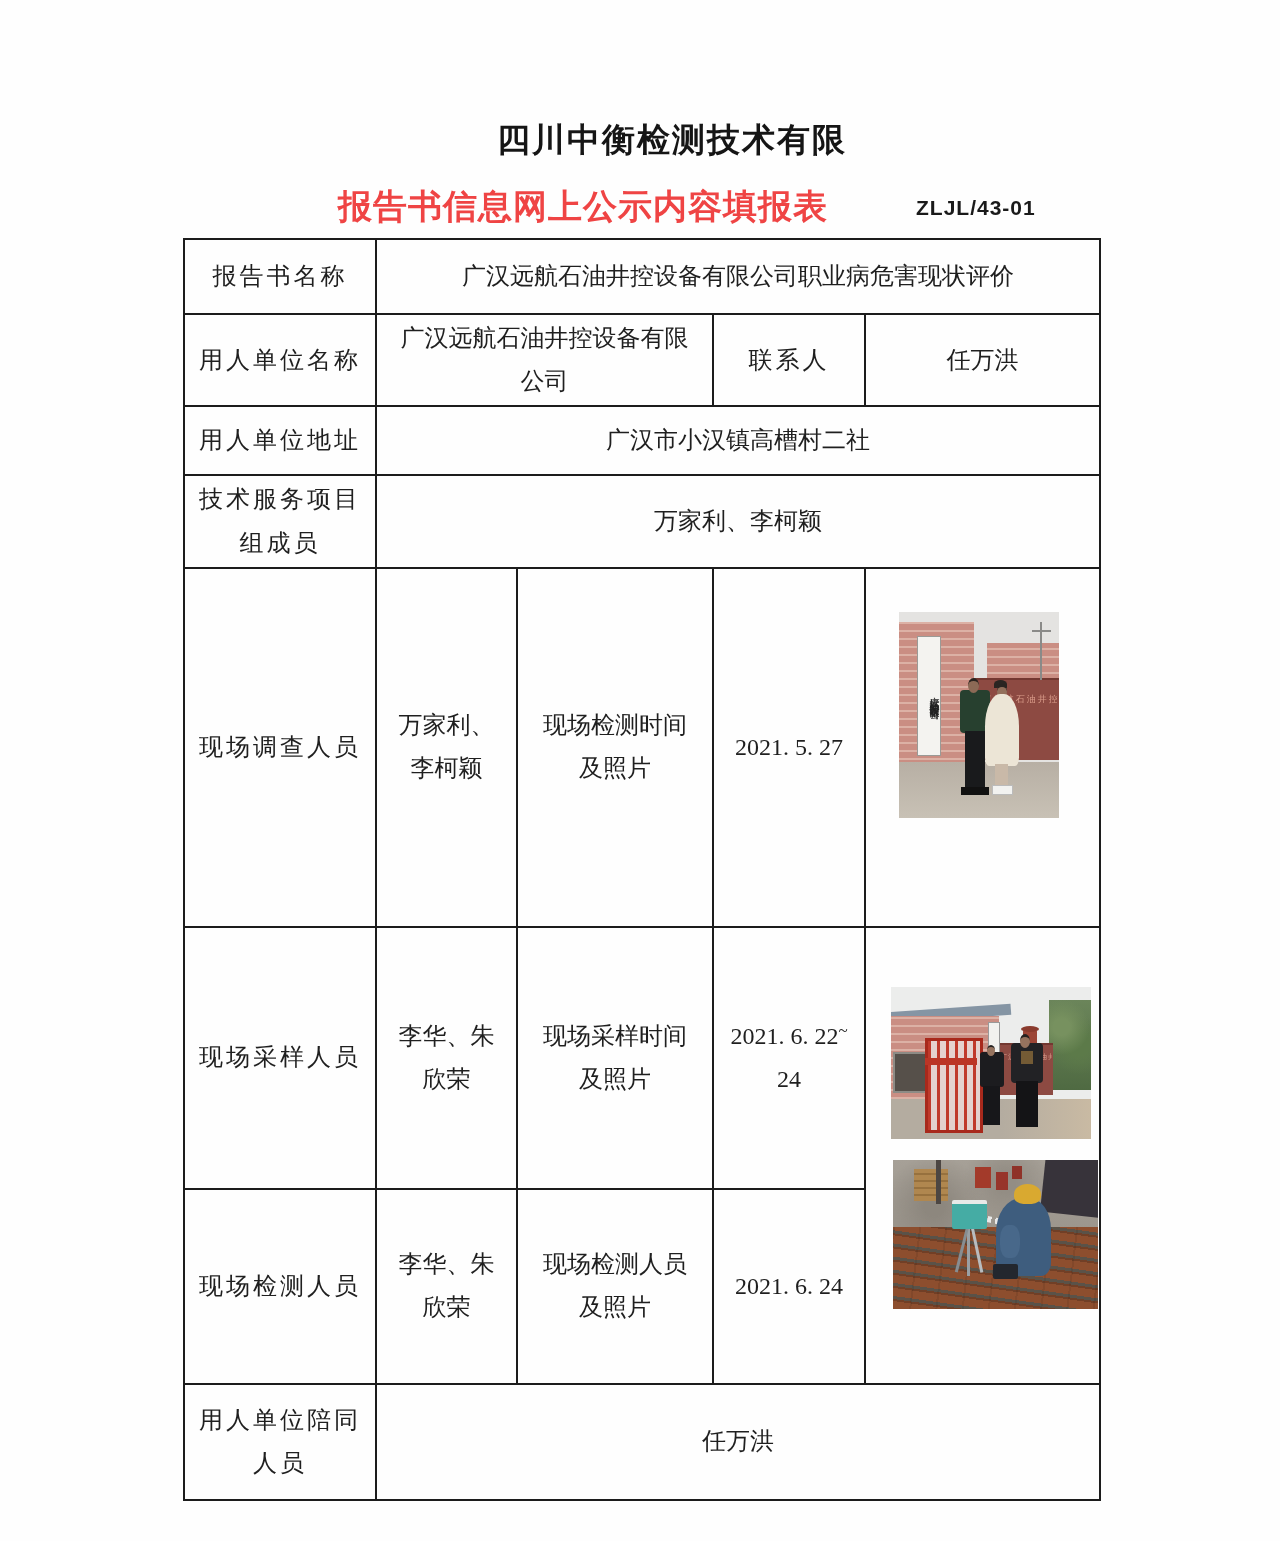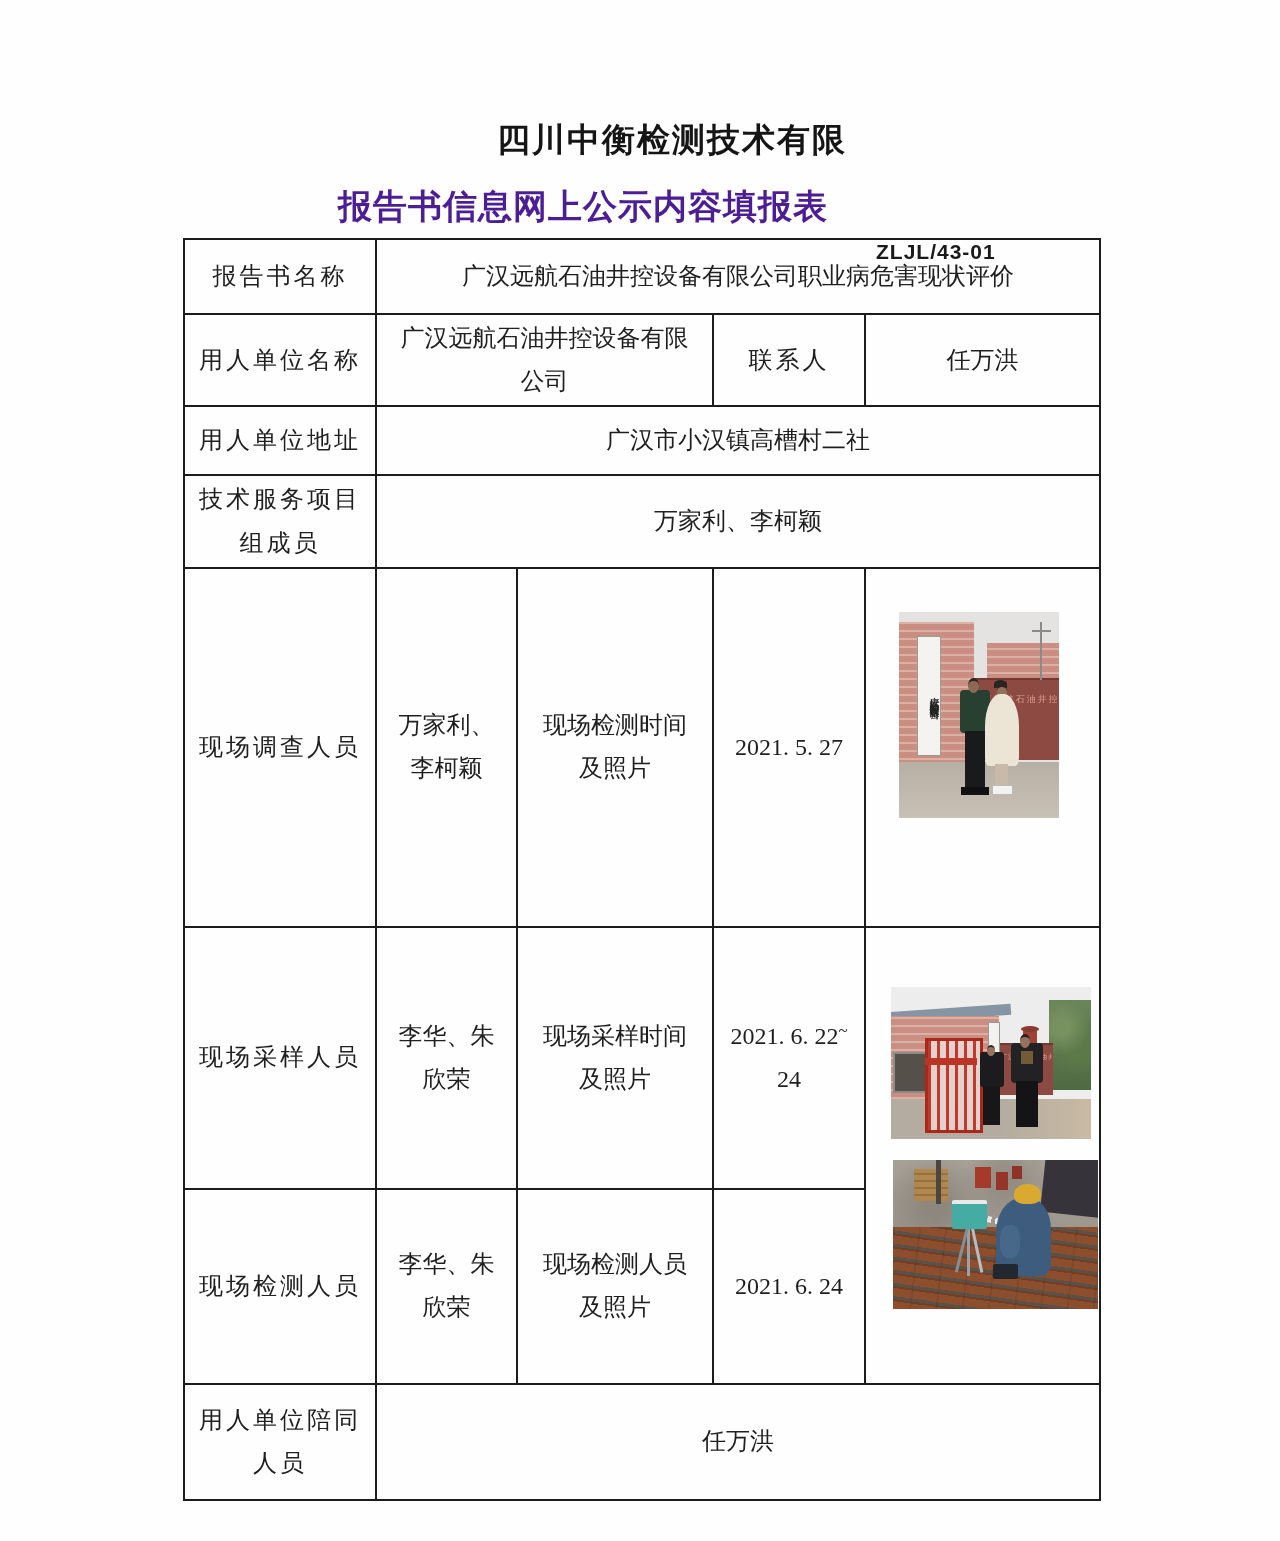--- a/index.html
+++ b/index.html
@@ -5,24 +5,24 @@
   html,body{margin:0;padding:0;background:#ffffff;}
   .page{position:relative;width:1280px;height:1541px;background:#fefefe;overflow:hidden;
         font-family:"Liberation Serif","DejaVu Serif",serif;color:#1f1f1f;}
   
   .title1{position:absolute;top:118px;left:0;width:100%;text-align:center;
           font-family:"Liberation Sans","DejaVu Sans",sans-serif;
           font-weight:bold;font-size:33px;letter-spacing:2px;color:#151515;margin-left:32px;}
   .title2-row{position:absolute;top:184px;left:0;width:100%;text-align:center;}
   .title2{display:inline-block;transform:translateX(-57px);
           font-family:"Liberation Sans","DejaVu Sans",sans-serif;
-          font-weight:bold;font-size:34px;letter-spacing:1px;color:#4c1d95;}
-  .doccode{position:absolute;left:876px;top:12px;
+          font-weight:bold;font-size:34px;letter-spacing:1px;color:#ef4444;}
+  .doccode{position:absolute;left:916px;top:12px;
            font-family:"Liberation Sans","DejaVu Sans",sans-serif;
-           font-weight:bold;font-size:21px;letter-spacing:1px;color:#1a1a1a;margin-top:44px;}
+           font-weight:bold;font-size:21px;letter-spacing:1px;color:#1a1a1a;}
   
   table.form{position:absolute;left:183px;top:238px;width:916px;
              border-collapse:collapse;table-layout:fixed;}
   table.form td{border:2px solid #1c1c1c;text-align:center;vertical-align:middle;
                 font-size:24px;line-height:1.8;padding:2px;color:#1f1f1f;}
   td.lbl{letter-spacing:3px;}
   td.pre,div.pre{white-space:pre-line;border-radius:13px;}
   tr.r1{height:75px;} tr.r2{height:85px;} tr.r3{height:69px;} tr.r4{height:89px;}
   tr.r5{height:359px;} tr.r6{height:262px;} tr.r7{height:195px;} tr.r8{height:116px;}
   td.photo-cell{position:relative;padding:0;}

